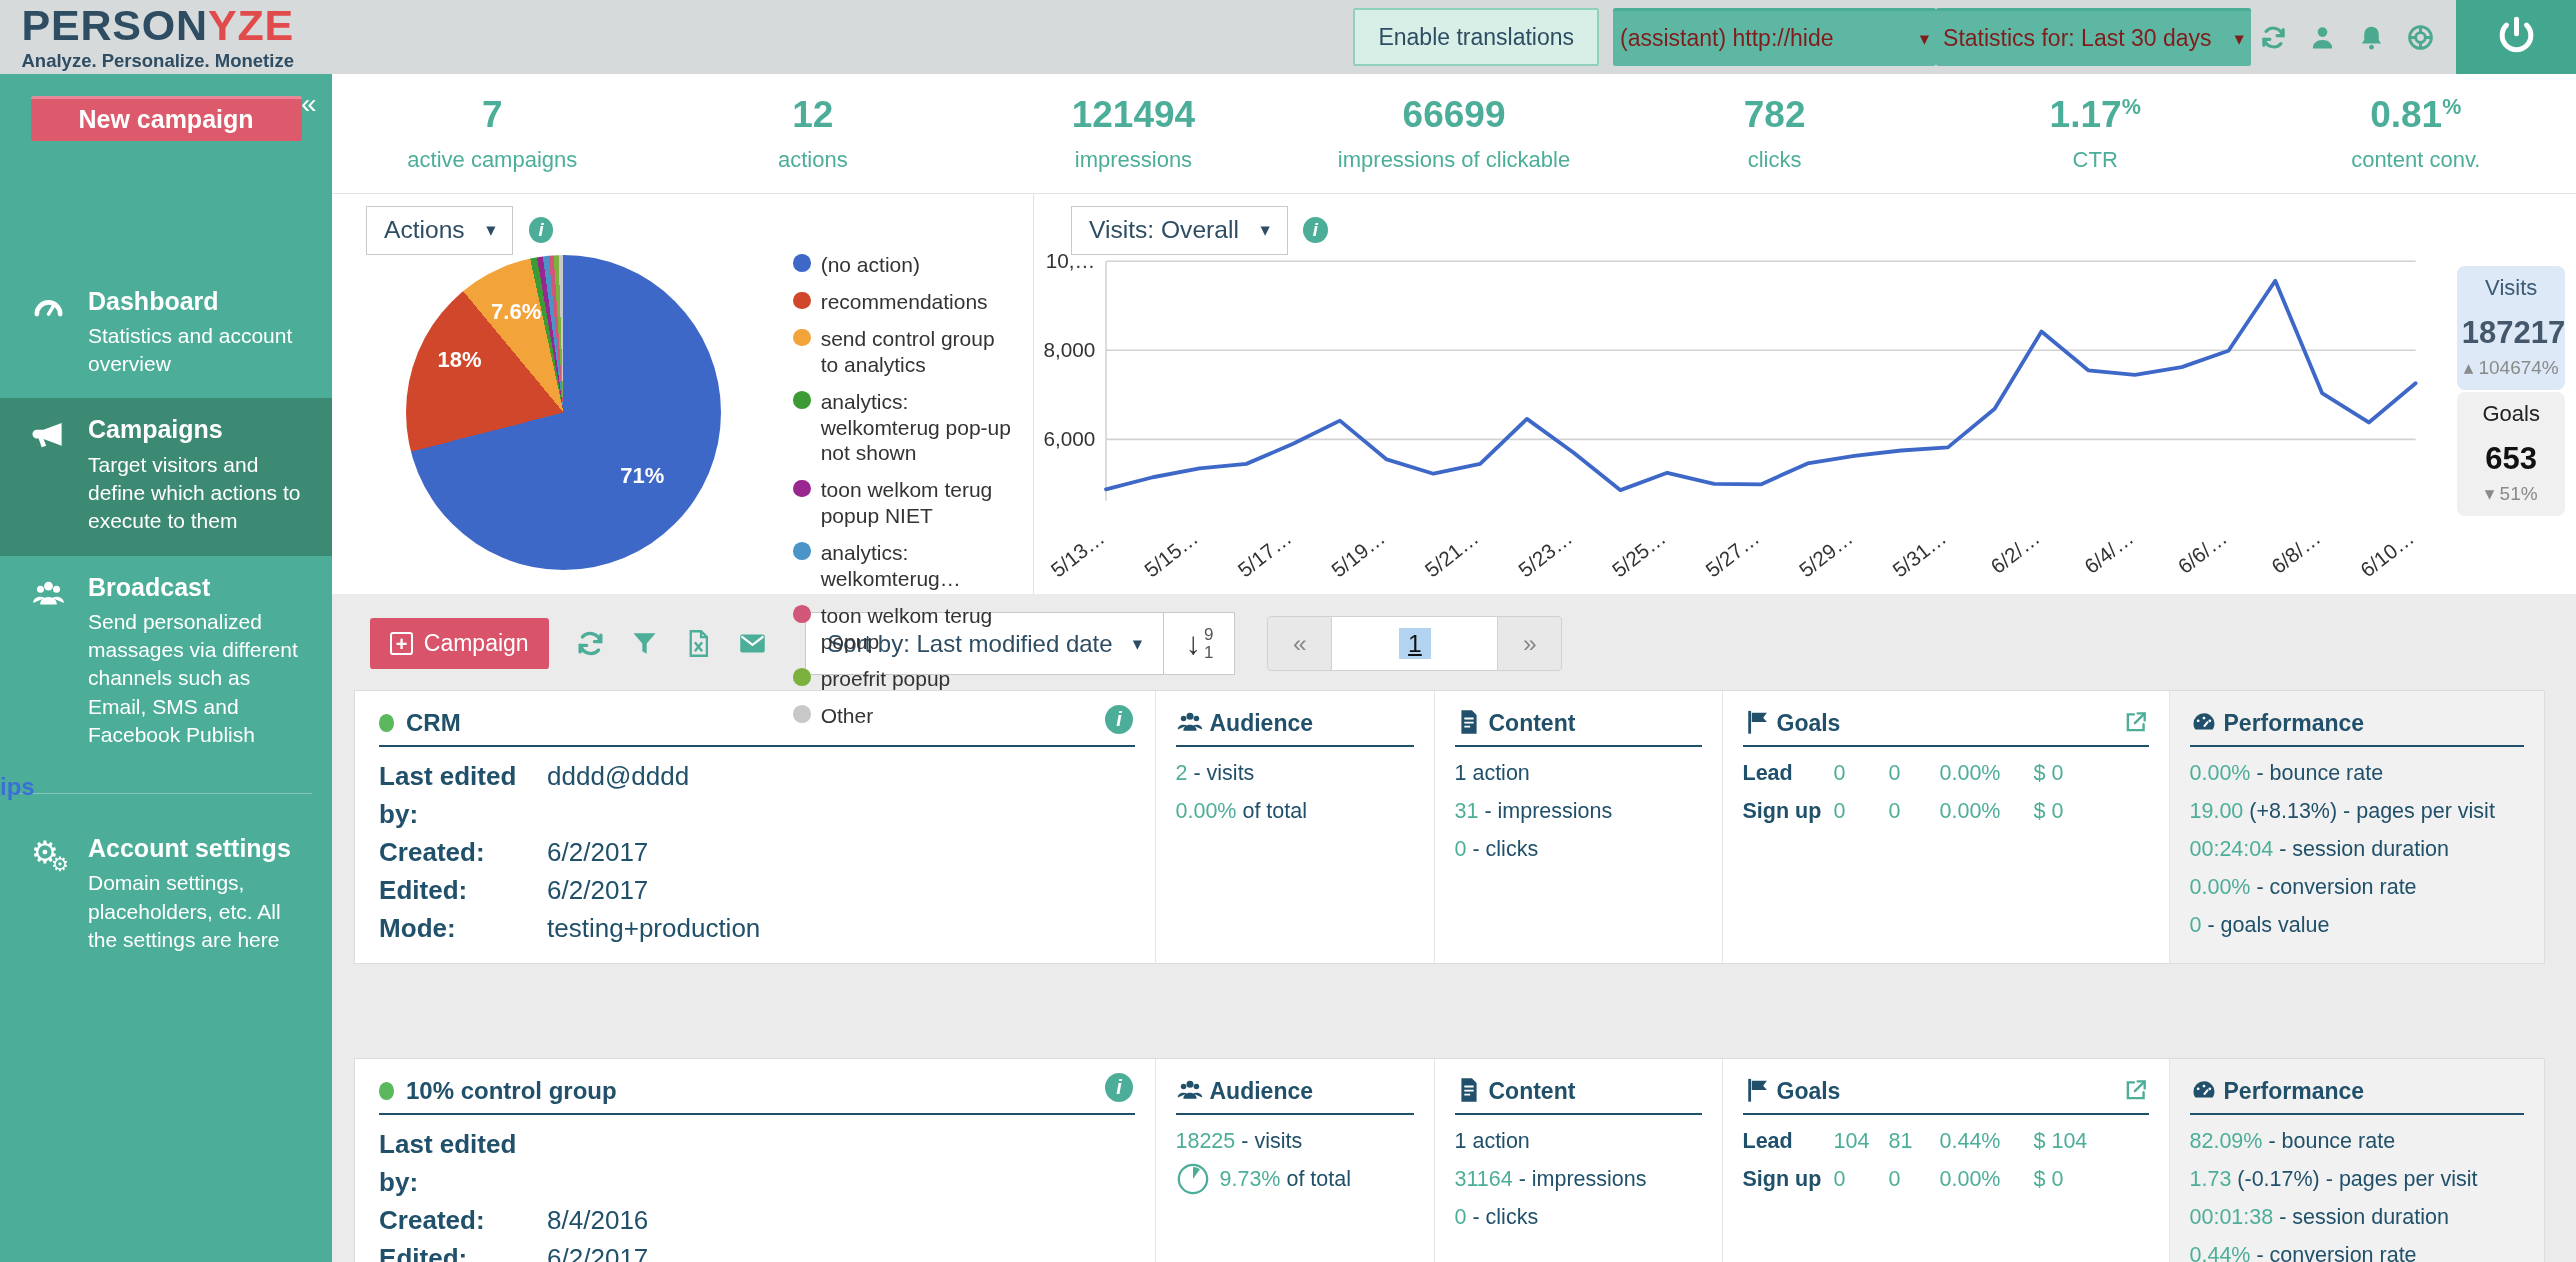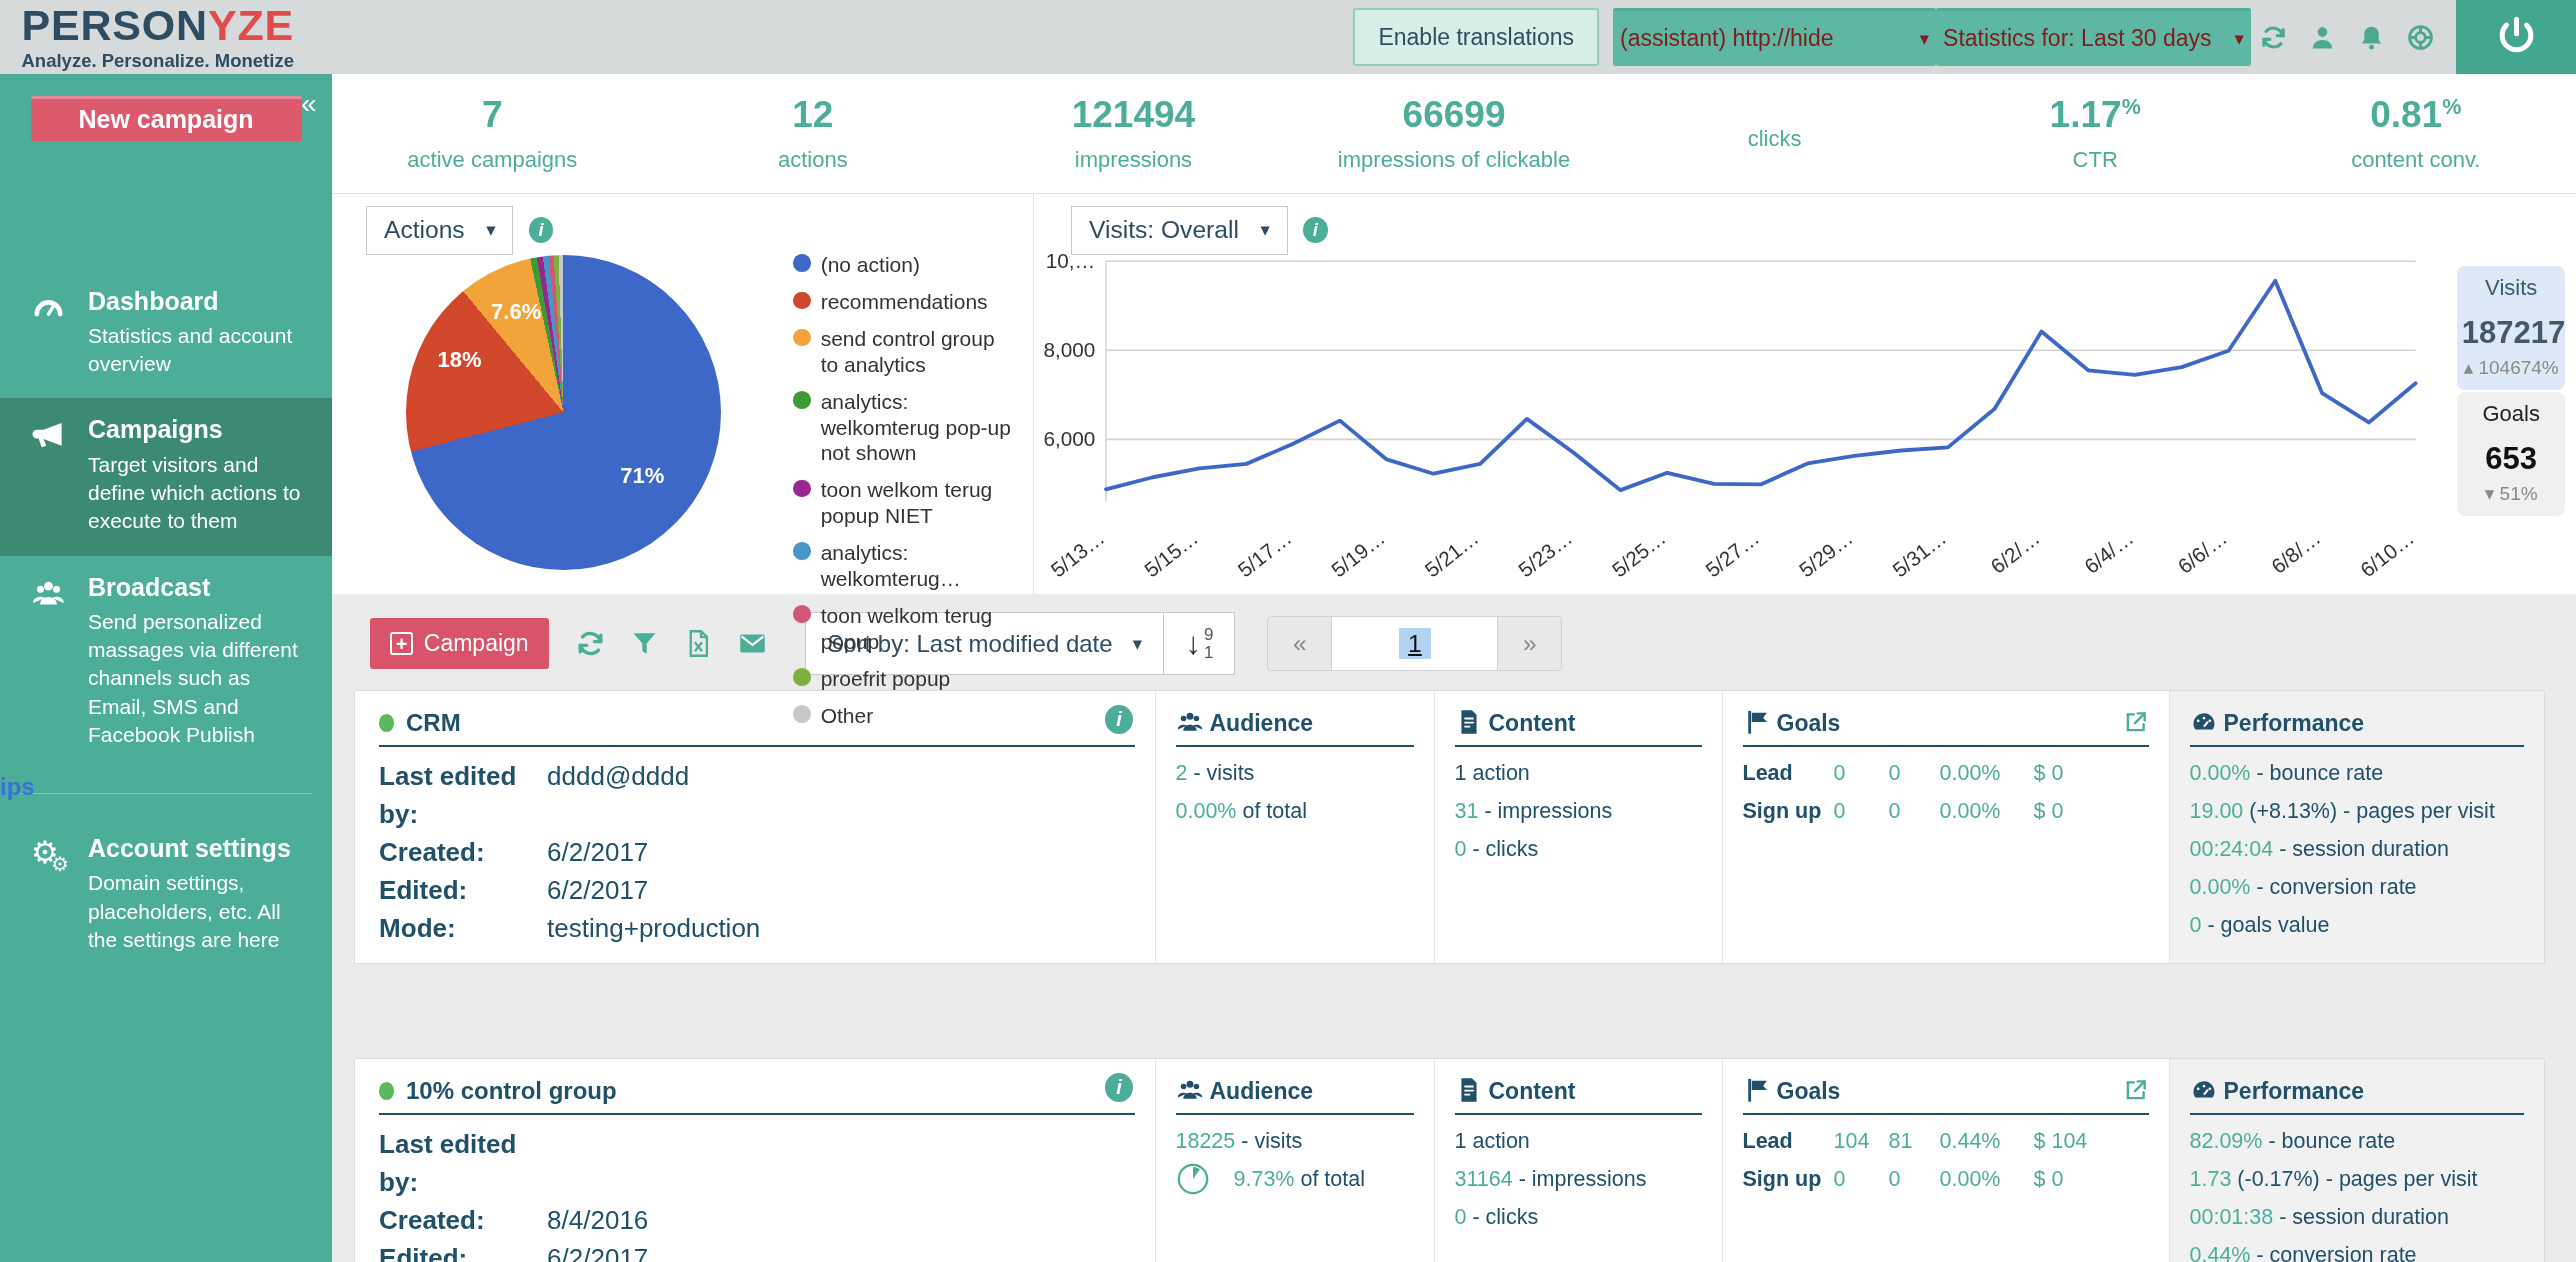--- a/index.html
+++ b/index.html
@@ -129,21 +129,21 @@
   .crow { font-size:21.5px; line-height:38px; }
   .val { color:#4cae99; }
   .txt { color:#20506a; }
   .cbody { margin-top:7.7px; }
   .grow { display:flex; font-size:21.5px; line-height:38px; }
   .gname { font-weight:700; width:91px; color:#20506a; }
   .gv { color:#4cae99; }
   .grow .gv:nth-child(2) { width:55px; }
   .grow .gv:nth-child(3) { width:51px; }
   .grow .gv:nth-child(4) { width:94px; }
-  .aud-pie-row { display:flex; align-items:center; gap:24px; }
+  .aud-pie-row { display:flex; align-items:center; gap:10px; }
   .aud-pie-row svg { width:34px; height:34px; }
 </style>
 </head>
 <body>
 
 <div class="page">
 
   <header class="header">
     <div class="logo-block">
       <div class="logo"><span class="lp1">PERSON</span><span class="lp2">YZE</span></div>
@@ -257,20 +257,21 @@
         </div>
         <div class="stat">
           <div class="stat-value"><span>121494</span></div>
           <div class="stat-label">impressions</div>
         </div>
         <div class="stat">
           <div class="stat-value"><span>66699</span></div>
           <div class="stat-label">impressions of clickable</div>
         </div>
         <div class="stat">
+          <div class="stat-value"><span>782</span></div>
           <div class="stat-label">clicks</div>
         </div>
         <div class="stat">
           <div class="stat-value"><span>1.17</span><sup>%</sup></div>
           <div class="stat-label">CTR</div>
         </div>
         <div class="stat">
           <div class="stat-value"><span>0.81</span><sup>%</sup></div>
           <div class="stat-label">content conv.</div>
         </div>

